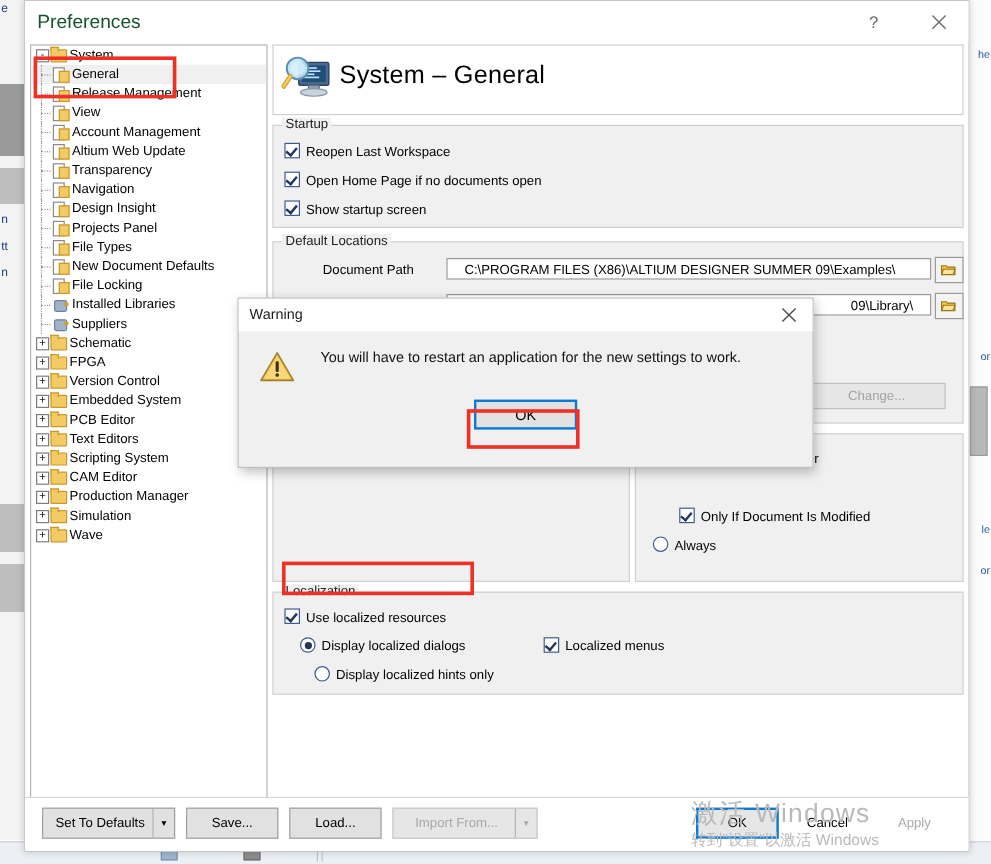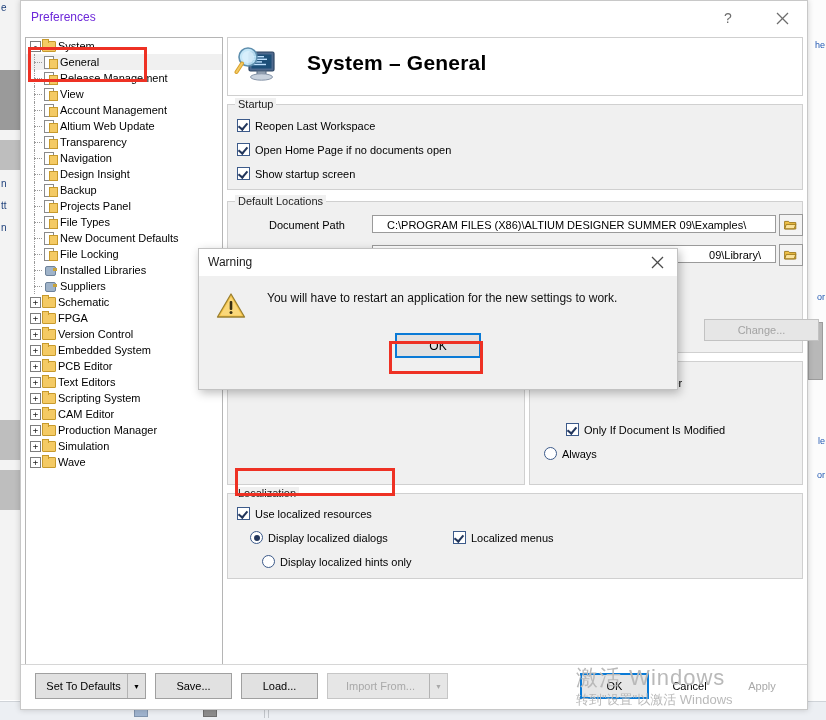--- a/index.html
+++ b/index.html
@@ -24,21 +24,21 @@
   
   #watermark{position:absolute;right:10px;bottom:12px;width:240px;text-align:left;color:#b9b9b9;
     font-family:"Liberation Sans",sans-serif;pointer-events:none;z-index:60;}
   #watermark .wm1{font-size:22px;line-height:24px;letter-spacing:1px;}
   #watermark .wm2{font-size:13px;line-height:16px;margin-top:2px;}
 
   
   #prefs{position:absolute;left:20px;top:0;width:786px;height:708px;background:#ffffff;
     border:1px solid #c8c8c8;box-shadow:0 0 6px rgba(0,0,0,.18);z-index:10;}
   #titlebar{height:34px;position:relative;background:#ffffff;}
-  #titlebar .title{position:absolute;left:10px;top:9px;font-size:12px;color:#6d28d9;}
+  #titlebar .title{position:absolute;left:10px;top:9px;font-size:16px;color:#14532d;}
   #titlebar .tbtn{position:absolute;top:0;height:34px;width:46px;cursor:default;
     display:flex;align-items:center;justify-content:center;color:#6d6d6d;}
   #titlebar .help{right:56px;font-size:14px;}
   #titlebar .close{right:2px;}
   #titlebar .close svg{display:block;}
 
   
   #tree{position:absolute;left:4px;top:36px;width:196px;height:627px;background:#fff;border:1px solid #b5b5b5;overflow:hidden;}
   .tnode{position:relative;height:16px;line-height:16px;white-space:nowrap;font-size:11px;padding-left:0;}
   .tnode .exp{position:absolute;left:4px;top:3px;width:9px;height:9px;border:1px solid #7d7d7d;background:#fff;
@@ -61,21 +61,21 @@
   .pg:before{content:"";position:absolute;left:0;top:0px;width:8px;height:11px;background:#ffffff;border:1px solid #8a8a8a;}
   .pg:after{content:"";position:absolute;left:5px;top:3px;width:7px;height:8px;background:#f4ca64;border:1px solid #c79a2c;}
   
   .plg{position:relative;}
   .plg:before{content:"";position:absolute;left:1px;top:2px;width:9px;height:8px;background:#9fb3c9;border:1px solid #6d829a;border-radius:2px;}
   .plg:after{content:"";position:absolute;left:9px;top:4px;width:4px;height:3px;background:#c8a33a;}
 
   
   #content{position:absolute;left:206px;top:36px;right:4px;height:627px;}
   #pagehead{position:relative;height:57px;background:#fff;border:1px solid #cfcfcf;}
-  #pagehead .ptitle{position:absolute;left:55px;top:13px;font-size:21px;font-weight:bold;letter-spacing:.2px;margin-left:24px;}
+  #pagehead .ptitle{position:absolute;left:55px;top:13px;font-size:21px;font-weight:normal;letter-spacing:.2px;}
   #pagehead .picon{position:absolute;left:6px;top:6px;width:44px;height:44px;}
 
   .grp{position:absolute;border:1px solid #d0d0d0;background:#f0f0f0;}
   .grp>.cap{position:absolute;top:-7px;left:7px;background:#f0f0f0;padding:0 3px;font-size:11px;color:#222;}
   #grp-startup{left:0;top:67px;right:0;height:84px;}
   #grp-locations{left:0;top:164px;right:0;height:150px;}
   #grp-autosave{left:0;top:324px;width:296px;height:122px;}
   #grp-saveprefs{left:302px;top:324px;right:0;height:122px;}
   #grp-localization{left:0;top:456px;right:0;height:84px;}
 
@@ -210,26 +210,20 @@
       <div class="tnode lvl1">
         <span class="guide"></span>
         <span class="tick"></span>
         <span class="ico pg"></span>
         <span class="lbl">Design Insight</span>
       </div>
       <div class="tnode lvl1">
         <span class="guide"></span>
         <span class="tick"></span>
         <span class="ico pg"></span>
-        <span class="lbl">Backup</span>
-      </div>
-      <div class="tnode lvl1">
-        <span class="guide"></span>
-        <span class="tick"></span>
-        <span class="ico pg"></span>
         <span class="lbl">Projects Panel</span>
       </div>
       <div class="tnode lvl1">
         <span class="guide"></span>
         <span class="tick"></span>
         <span class="ico pg"></span>
         <span class="lbl">File Types</span>
       </div>
       <div class="tnode lvl1">
         <span class="guide"></span>
@@ -359,21 +353,21 @@
       </div>
       <div class="txtin" style="left:144px;top:43px;width:404px;text-align:right;">
         <span>09\Library\</span>
       </div>
       <div class="browse" style="left:551px;top:42px;">
         <svg class="bi" viewBox="0 0 13 10">
             <path d="M0.6 1.4h4l1 1.2h6.2v6.4H0.6z" fill="#f3c44b" stroke="#9a7516" stroke-width=".9"></path>
             <path d="M2.2 4.4h9.6l-1.6 4.4H0.8z" fill="#fbe39b" stroke="#9a7516" stroke-width=".9"></path>
           </svg>
       </div>
-      <div class="btn disabled" style="left:476px;top:117px;width:115px;height:22px;">Change...</div>
+      <div class="btn disabled" style="left:445px;top:117px;width:115px;height:22px;">Change...</div>
     </div>
 
     <div class="grp" id="grp-autosave"></div>
 
     <div class="grp" id="grp-saveprefs">
       <div class="cbrow" style="left:22px;top:15px;">Outside of Altium Designer</div>
       <div class="cbrow" style="left:36px;top:61px;">
         <span class="cbox on"></span><span>Only If Document Is Modified</span>
       </div>
       <div class="cbrow" style="left:14px;top:85px;">

